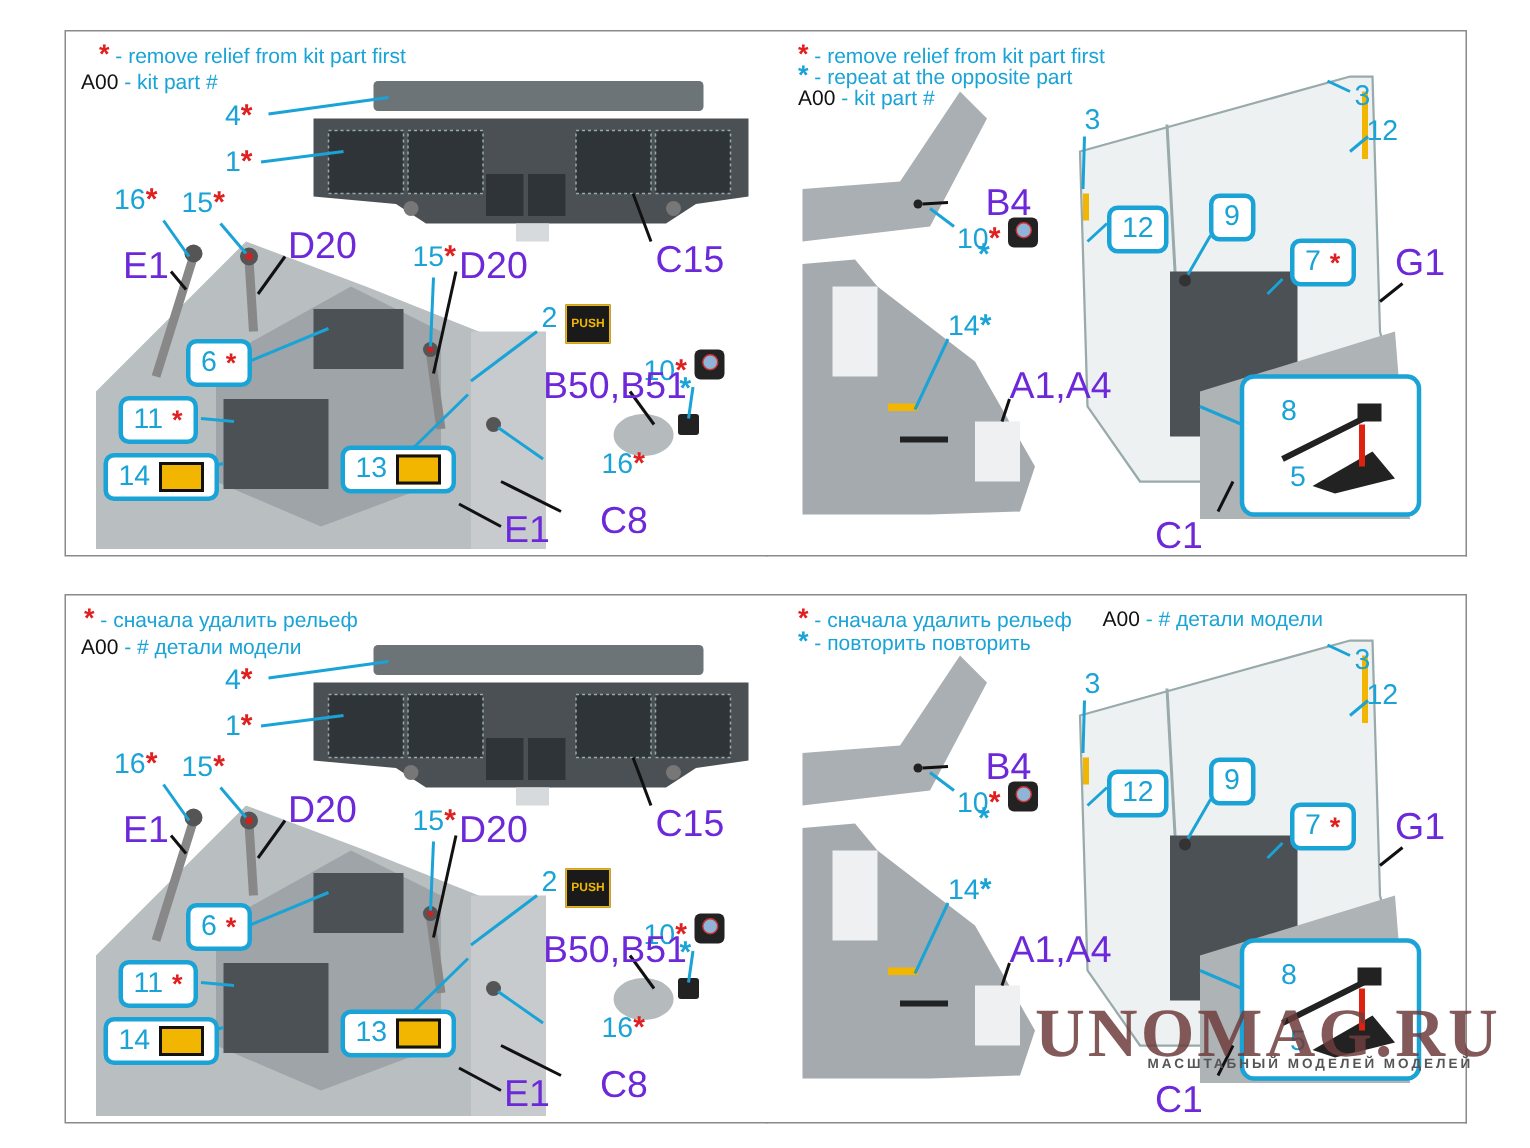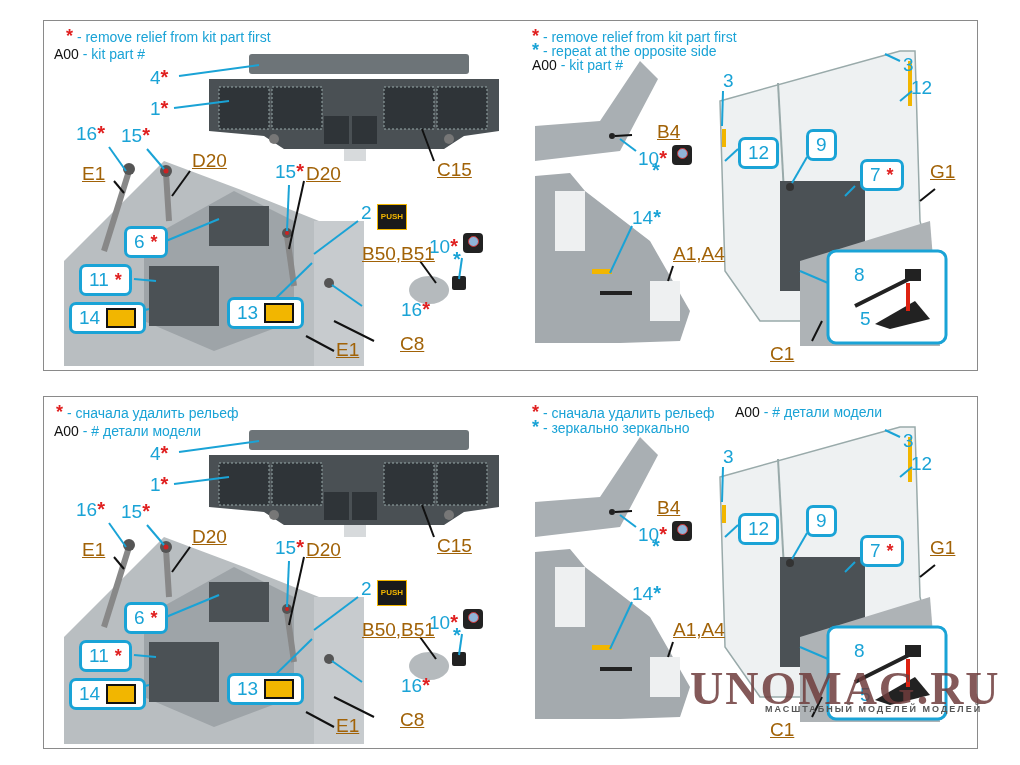--- a/index.html
+++ b/index.html
@@ -10,21 +10,21 @@
   #p-bl{left:43px;top:396px;width:467px;height:351px;}
   #p-br{left:510px;top:396px;width:467px;height:351px;border-left:none;}
   .legend{position:absolute;font-size:14px;line-height:15px;white-space:nowrap;}
   .red{color:#e02020;}
   .cyan{color:#1aa3d6;}
   .blk{color:#111;}
   .star{font-weight:bold;font-size:18px;}
   .lbl{position:absolute;font-size:19px;line-height:20px;white-space:nowrap;}
   .lbl .star{font-size:20px;}
   .box{position:absolute;border:3px solid #1aa3d6;border-radius:7px;background:#fff;font-size:19px;color:#1aa3d6;padding:2px 7px;line-height:22px;white-space:nowrap;display:flex;align-items:center;gap:6px;}
-  .part{position:absolute;font-size:19px;color:#a16207;white-space:nowrap;text-decoration:underline;}
+  .part{position:absolute;font-size:25px;color:#6d28d9;white-space:nowrap;}
   svg.art{position:absolute;left:0;top:0;}
   .plaque{display:inline-block;width:26px;height:16px;background:#f2b600;border:2px solid #111;}
   .push{display:inline-block;background:#1a1a1a;color:#f2b600;font-size:8px;font-weight:bold;padding:2px 3px;border:1px solid #f2b600;}
   .gauge{display:inline-block;width:20px;height:20px;background:#222;border-radius:4px;position:relative;}
   .gauge::after{content:"";position:absolute;left:5px;top:3px;width:9px;height:9px;border-radius:50%;background:#8fb4d8;border:1px solid #c33;}
   .wm{position:absolute;left:690px;top:662px;font-family:"Liberation Serif",serif;font-size:46px;color:rgba(110,60,60,0.85);letter-spacing:2px;font-weight:bold;}
   .wm-sub{position:absolute;left:765px;top:704px;font-size:9px;color:#555;letter-spacing:2px;font-weight:bold;}
 </style>
 </head>
 <body>
@@ -180,21 +180,21 @@
       <line x1="302" y1="320" x2="312" y2="300"></line>
     </g>
   </svg>
 
   <div class="legend" style="left:22px;top:8px;">
     <span class="red star">*</span>
     <span class="cyan">- remove relief from kit part first</span>
   </div>
   <div class="legend" style="left:22px;top:22px;">
     <span class="cyan star">*</span>
-    <span class="cyan">- repeat at the opposite side</span>
+    <span class="cyan">- repeat at the opposite part</span>
   </div>
   <div class="legend" style="left:22px;top:37px;">
     <span class="blk">A00</span>
     <span class="cyan">- kit part #</span>
   </div>
 
   <div class="part" style="left:147px;top:100px;">B4</div>
   <div class="lbl cyan" style="left:128px;top:124px;"><span>10</span><span class="red star">*</span> <span class="gauge"></span></div>
   <div class="lbl" style="left:142px;top:139px;"><span class="cyan star">*</span></div>
   <div class="lbl cyan" style="left:213px;top:50px;">3</div>
@@ -370,21 +370,21 @@
   <div class="legend" style="left:22px;top:8px;">
     <span class="red star">*</span>
     <span class="cyan">- сначала удалить рельеф</span>
   </div>
   <div class="legend" style="left:225px;top:8px;">
     <span class="blk">A00</span>
     <span class="cyan">- # детали модели</span>
   </div>
   <div class="legend" style="left:22px;top:23px;">
     <span class="cyan star">*</span>
-    <span class="cyan">- зеркально зеркально</span>
+    <span class="cyan">- повторить повторить</span>
   </div>
 
   <div class="part" style="left:147px;top:100px;">B4</div>
   <div class="lbl cyan" style="left:128px;top:124px;"><span>10</span><span class="red star">*</span> <span class="gauge"></span></div>
   <div class="lbl" style="left:142px;top:139px;"><span class="cyan star">*</span></div>
   <div class="lbl cyan" style="left:213px;top:50px;">3</div>
   <div class="lbl cyan" style="left:393px;top:34px;">3</div>
   <div class="lbl cyan" style="left:401px;top:57px;">12</div>
   <div class="box" style="left:228px;top:116px;">
       <span>12</span>

